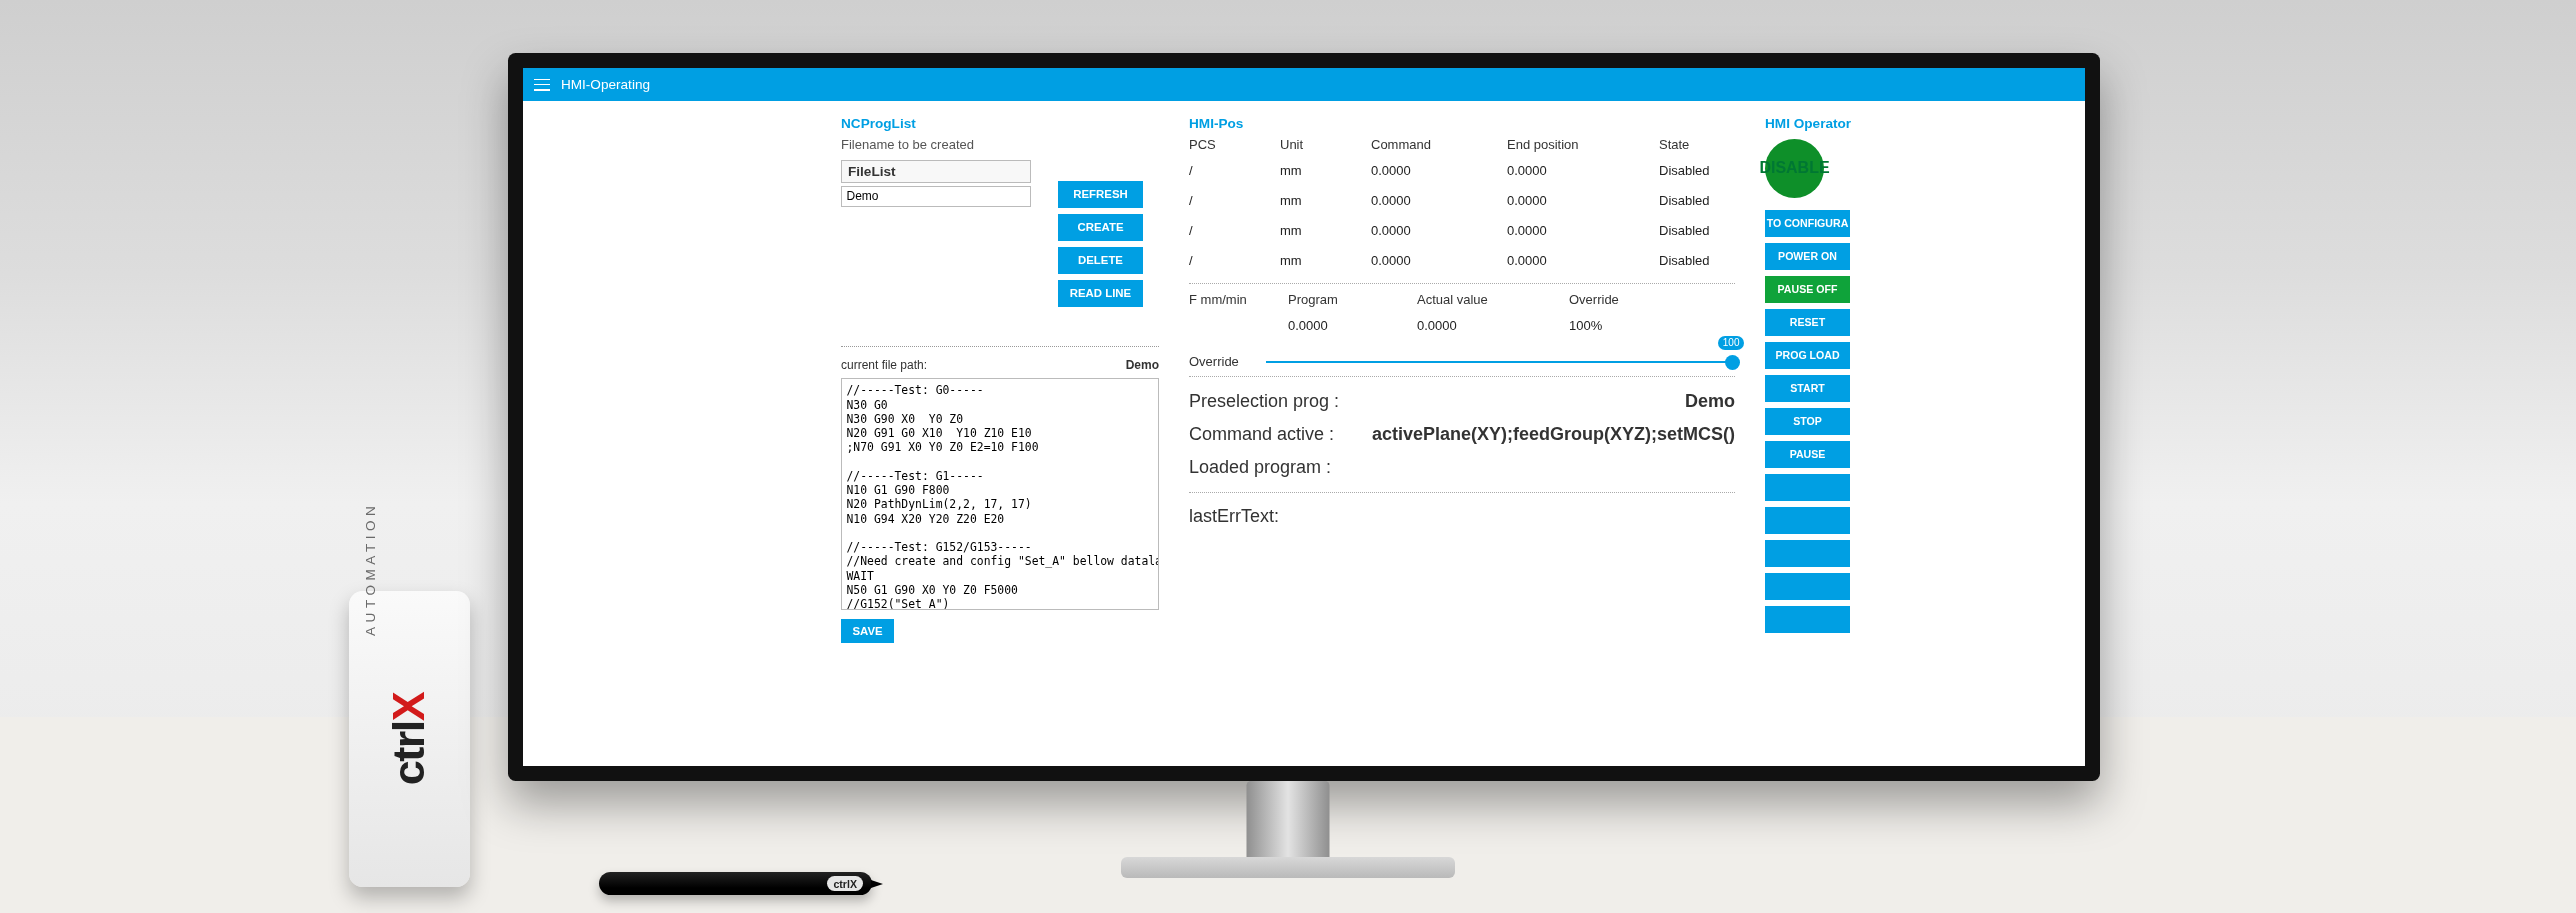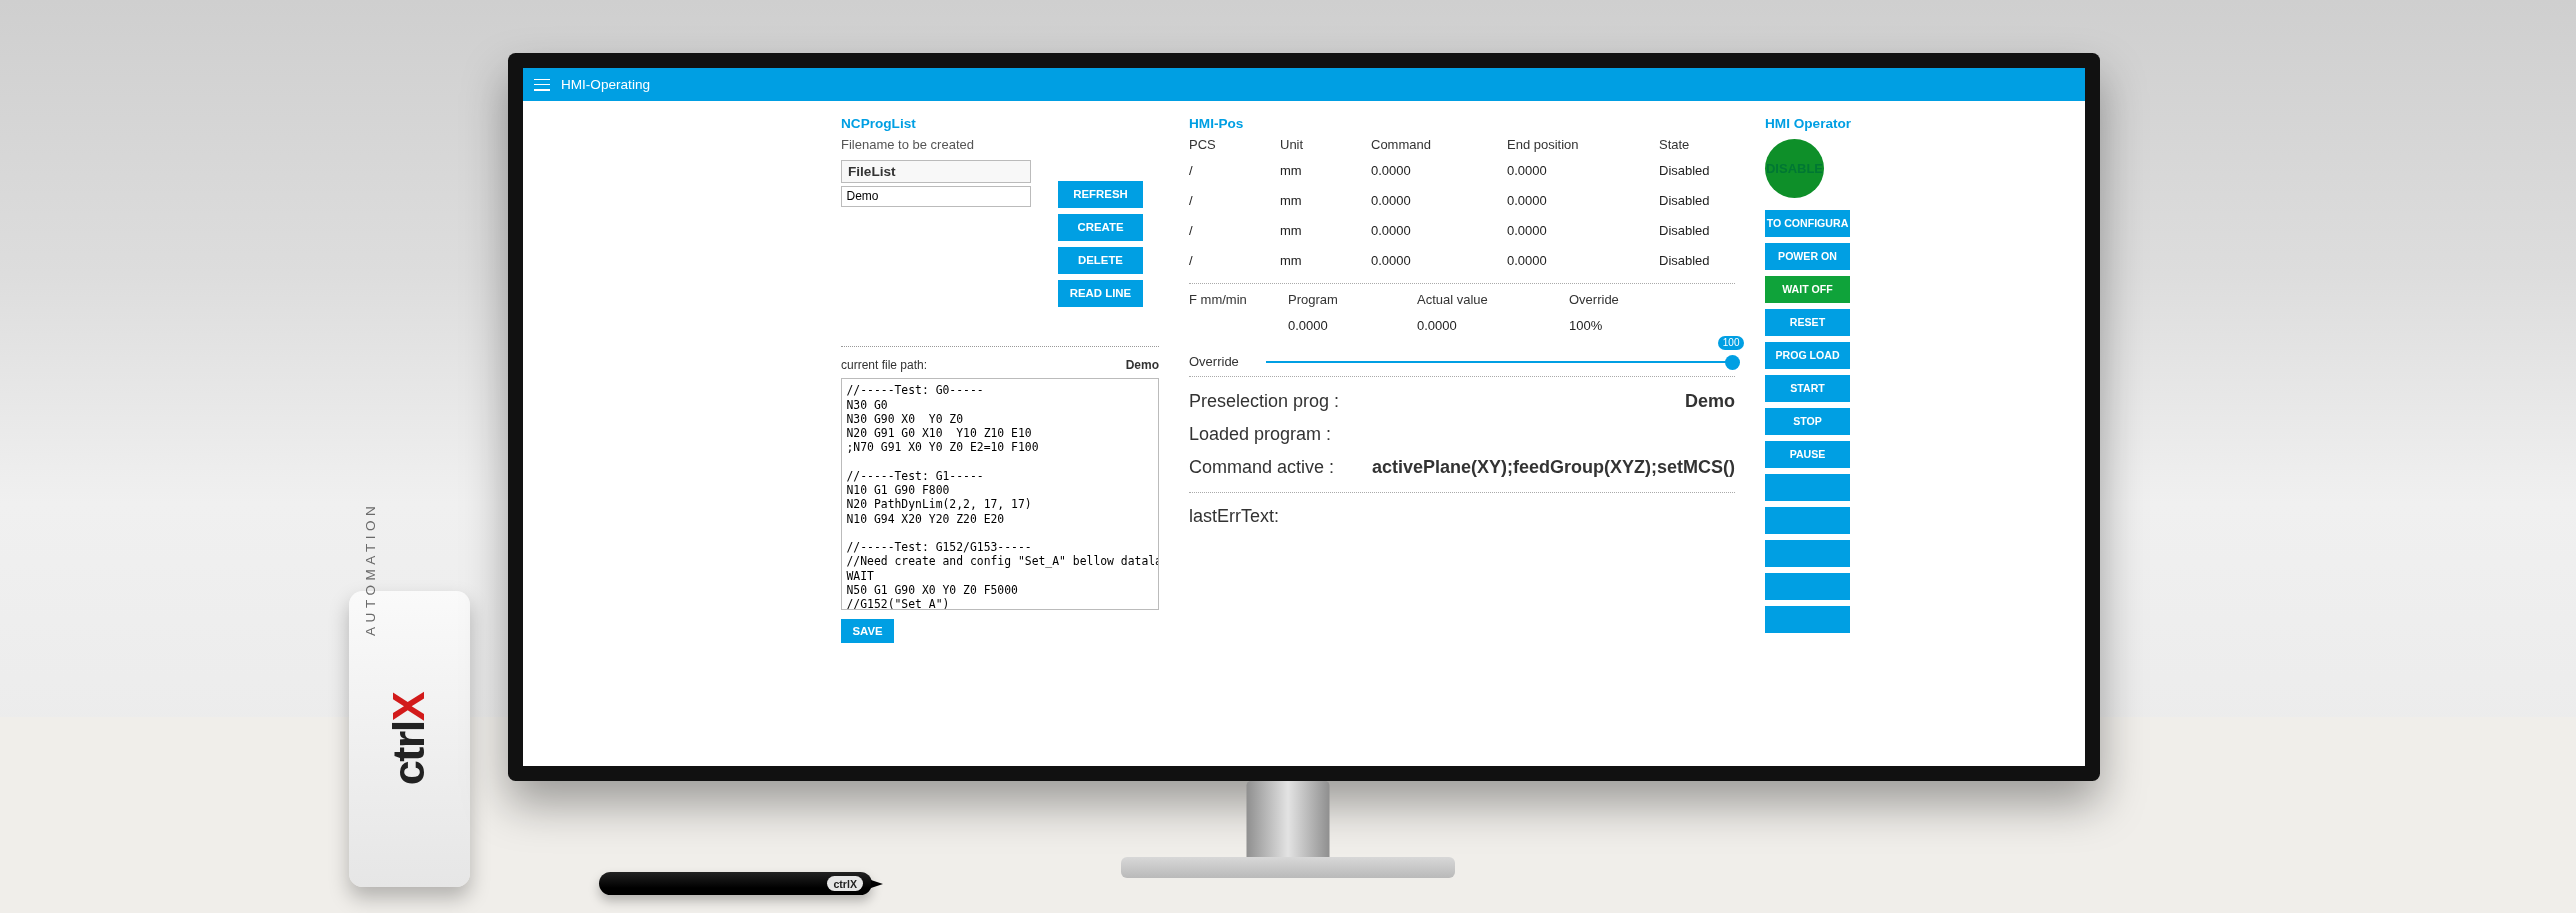--- a/index.html
+++ b/index.html
@@ -155,21 +155,21 @@
   .static-row{display:flex;justify-content:space-between;padding:6px 0;font-size:18px;}
   .static-row .v{font-weight:700;}
   .dotted-sep{border-top:1.5px dotted #aaa;margin:7.6px 0;}
   .small-lbl{font-size:13px;color:#333;margin-right:9px;}
 
   
   .hmi-op .section-title{margin-bottom:7.6px;}
   .disable-circle{
     width:59px;height:59px;border-radius:50%;background:#0e8f29;
     display:flex;align-items:center;justify-content:center;
-    color:#073; font-size:13px; font-weight:700;
+    color:#073; font-size:16px; font-weight:700;
     margin:1.5px 0 12px 0;
   }
   .op-btn{
     display:block;width:85px;height:27px;margin-bottom:6px;
     background:#009fe3;border:none;color:#fff;font-weight:700;font-size:10.6px;
     cursor:pointer; text-align:center;
   }
   .op-btn.green{background:#0fa33a;}
   .op-placeholder{width:85px;height:27px;background:#009fe3;margin-bottom:6px;}
 
@@ -317,43 +317,43 @@
               </div>
             </div>
 
             <div class="dotted-sep"></div>
 
             <div class="static-row">
               <span>Preselection prog :</span>
               <span class="v">Demo</span>
             </div>
             <div class="static-row">
+              <span>Command active :</span>
+              <span class="v">activePlane(XY);feedGroup(XYZ);setMCS()</span>
+            </div>
+            <div class="static-row">
               <span>Loaded program :</span>
               <span class="v"></span>
-            </div>
-            <div class="static-row">
-              <span>Command active :</span>
-              <span class="v">activePlane(XY);feedGroup(XYZ);setMCS()</span>
             </div>
 
             <div class="dotted-sep"></div>
 
             <div class="static-row">
               <span>lastErrText:</span>
                 <span></span>
             </div>
           </div>
 
           <div class="hmi-op">
             <div class="section-title">HMI Operator</div>
             <div class="disable-circle">DISABLE</div>
 
             <button class="op-btn">TO CONFIGURA</button>
             <button class="op-btn">POWER ON</button>
-            <button class="op-btn green">WAIT OFF</button>
+            <button class="op-btn green">PAUSE OFF</button>
             <button class="op-btn">RESET</button>
             <button class="op-btn">PROG LOAD</button>
             <button class="op-btn">START</button>
             <button class="op-btn">STOP</button>
             <button class="op-btn">PAUSE</button>
             <div class="op-placeholder"></div>
             <div class="op-placeholder"></div>
             <div class="op-placeholder"></div>
             <div class="op-placeholder"></div>
             <div class="op-placeholder"></div>

